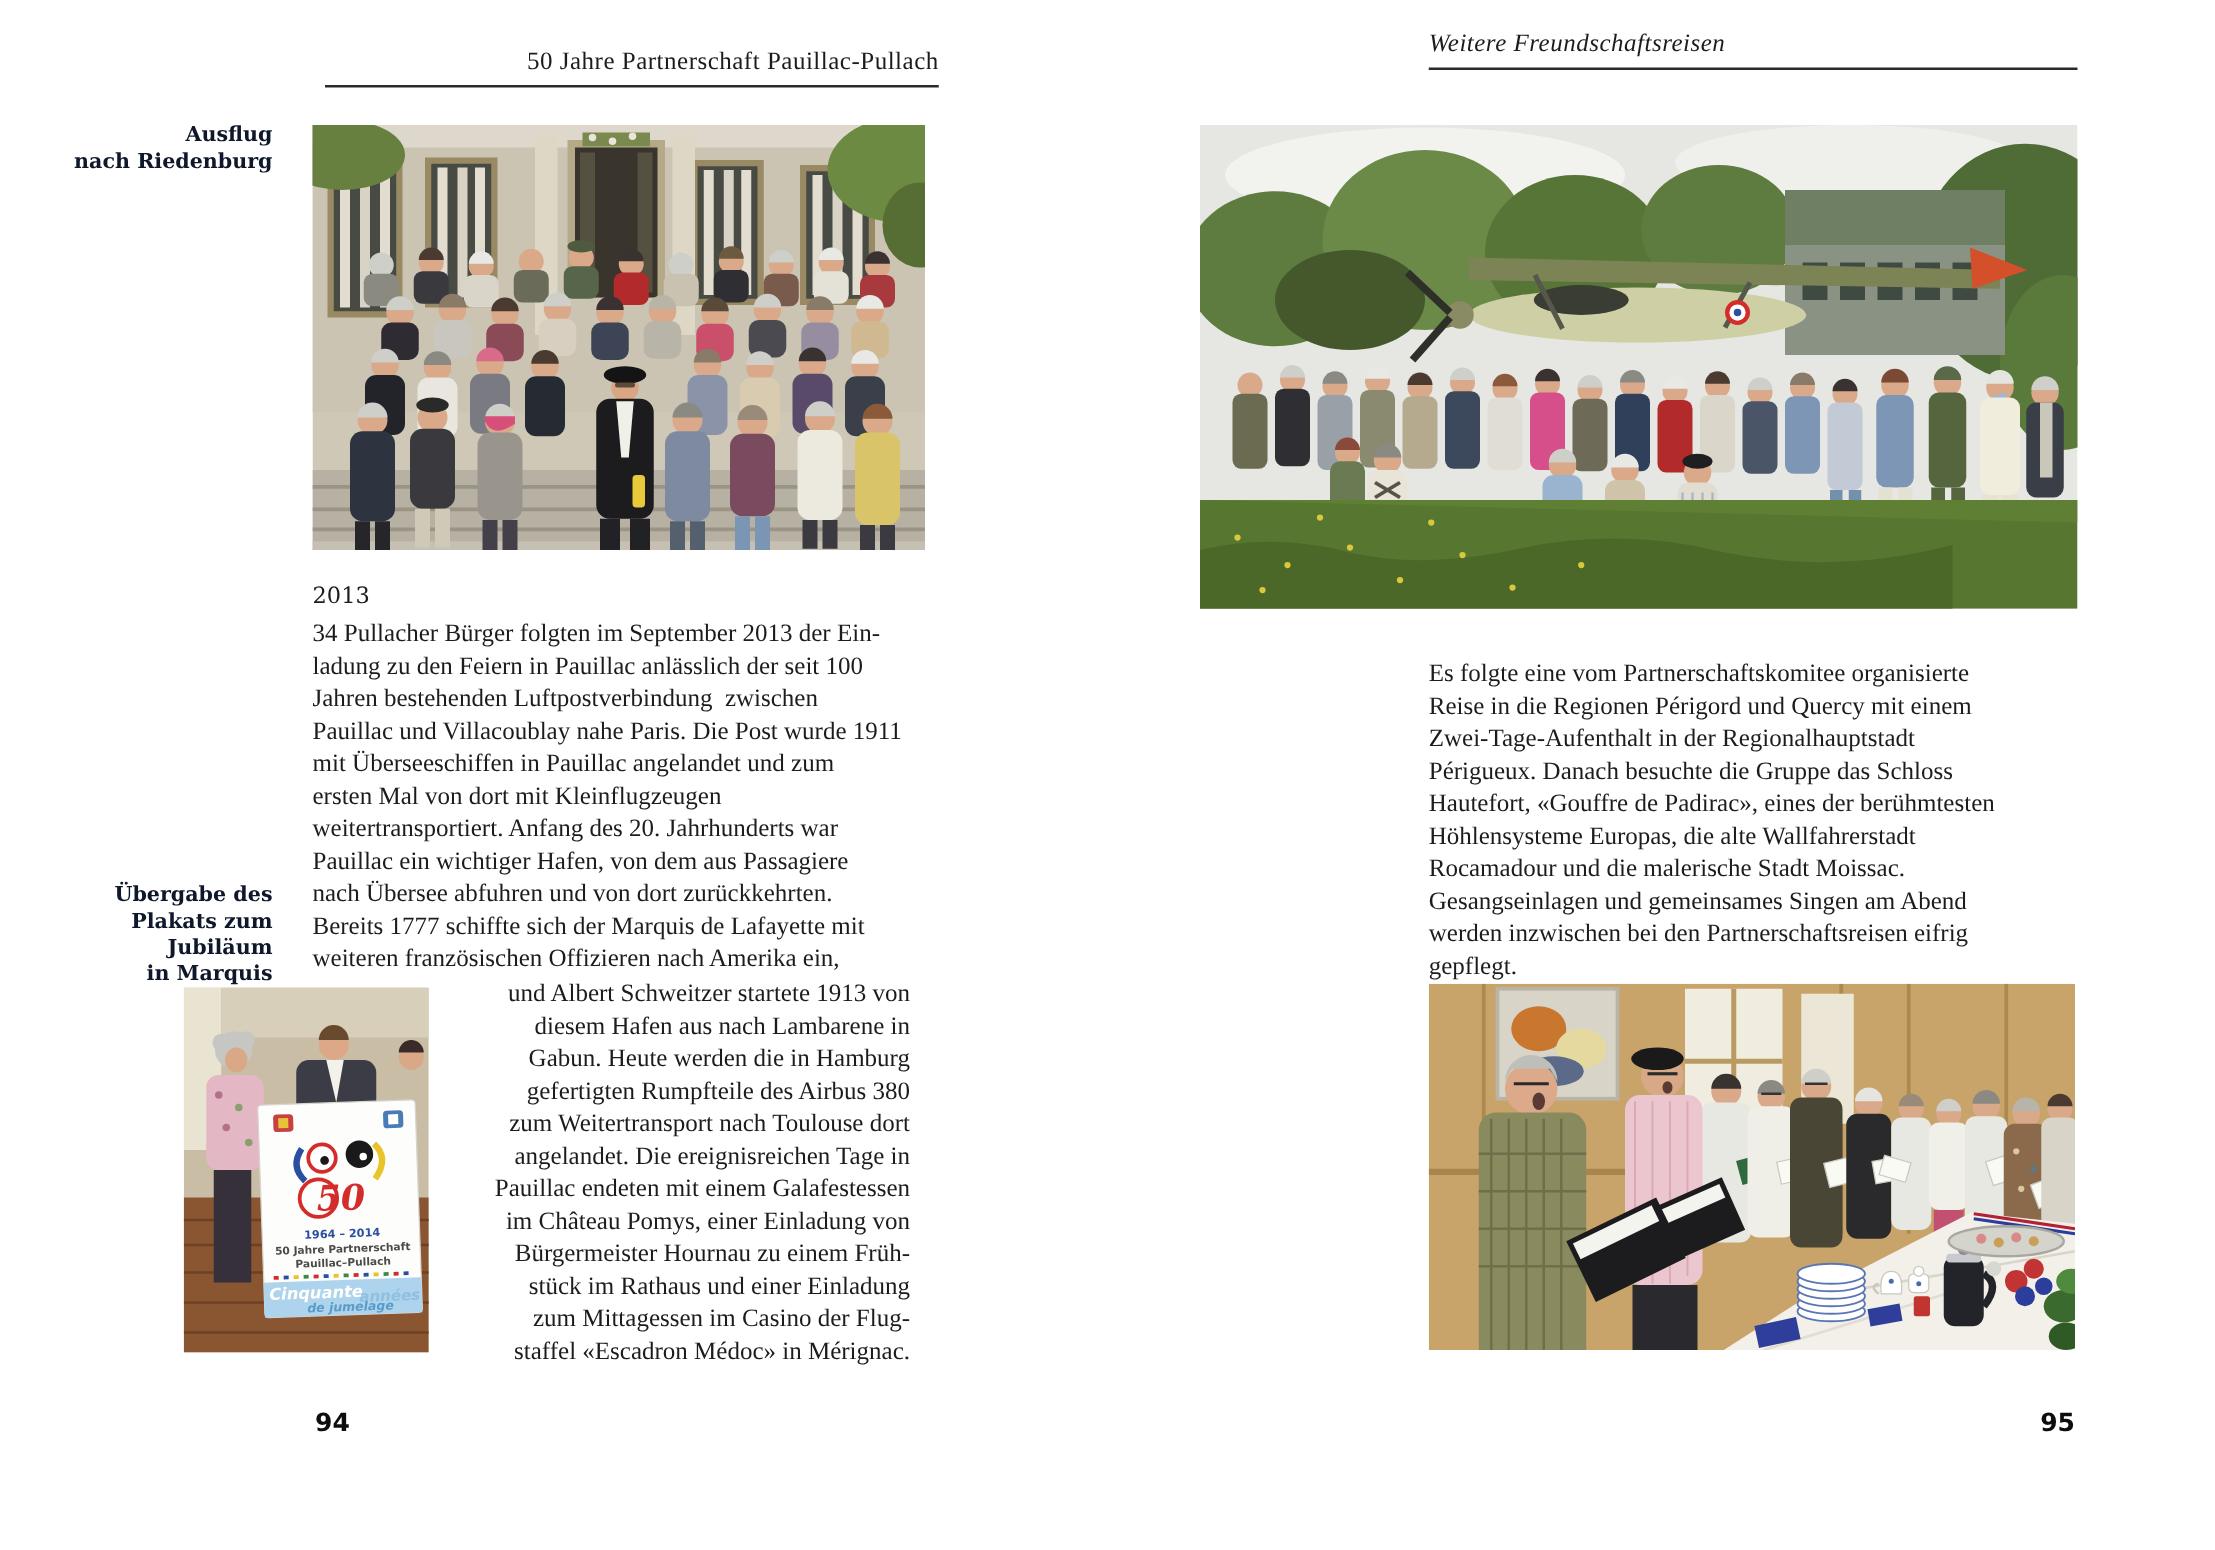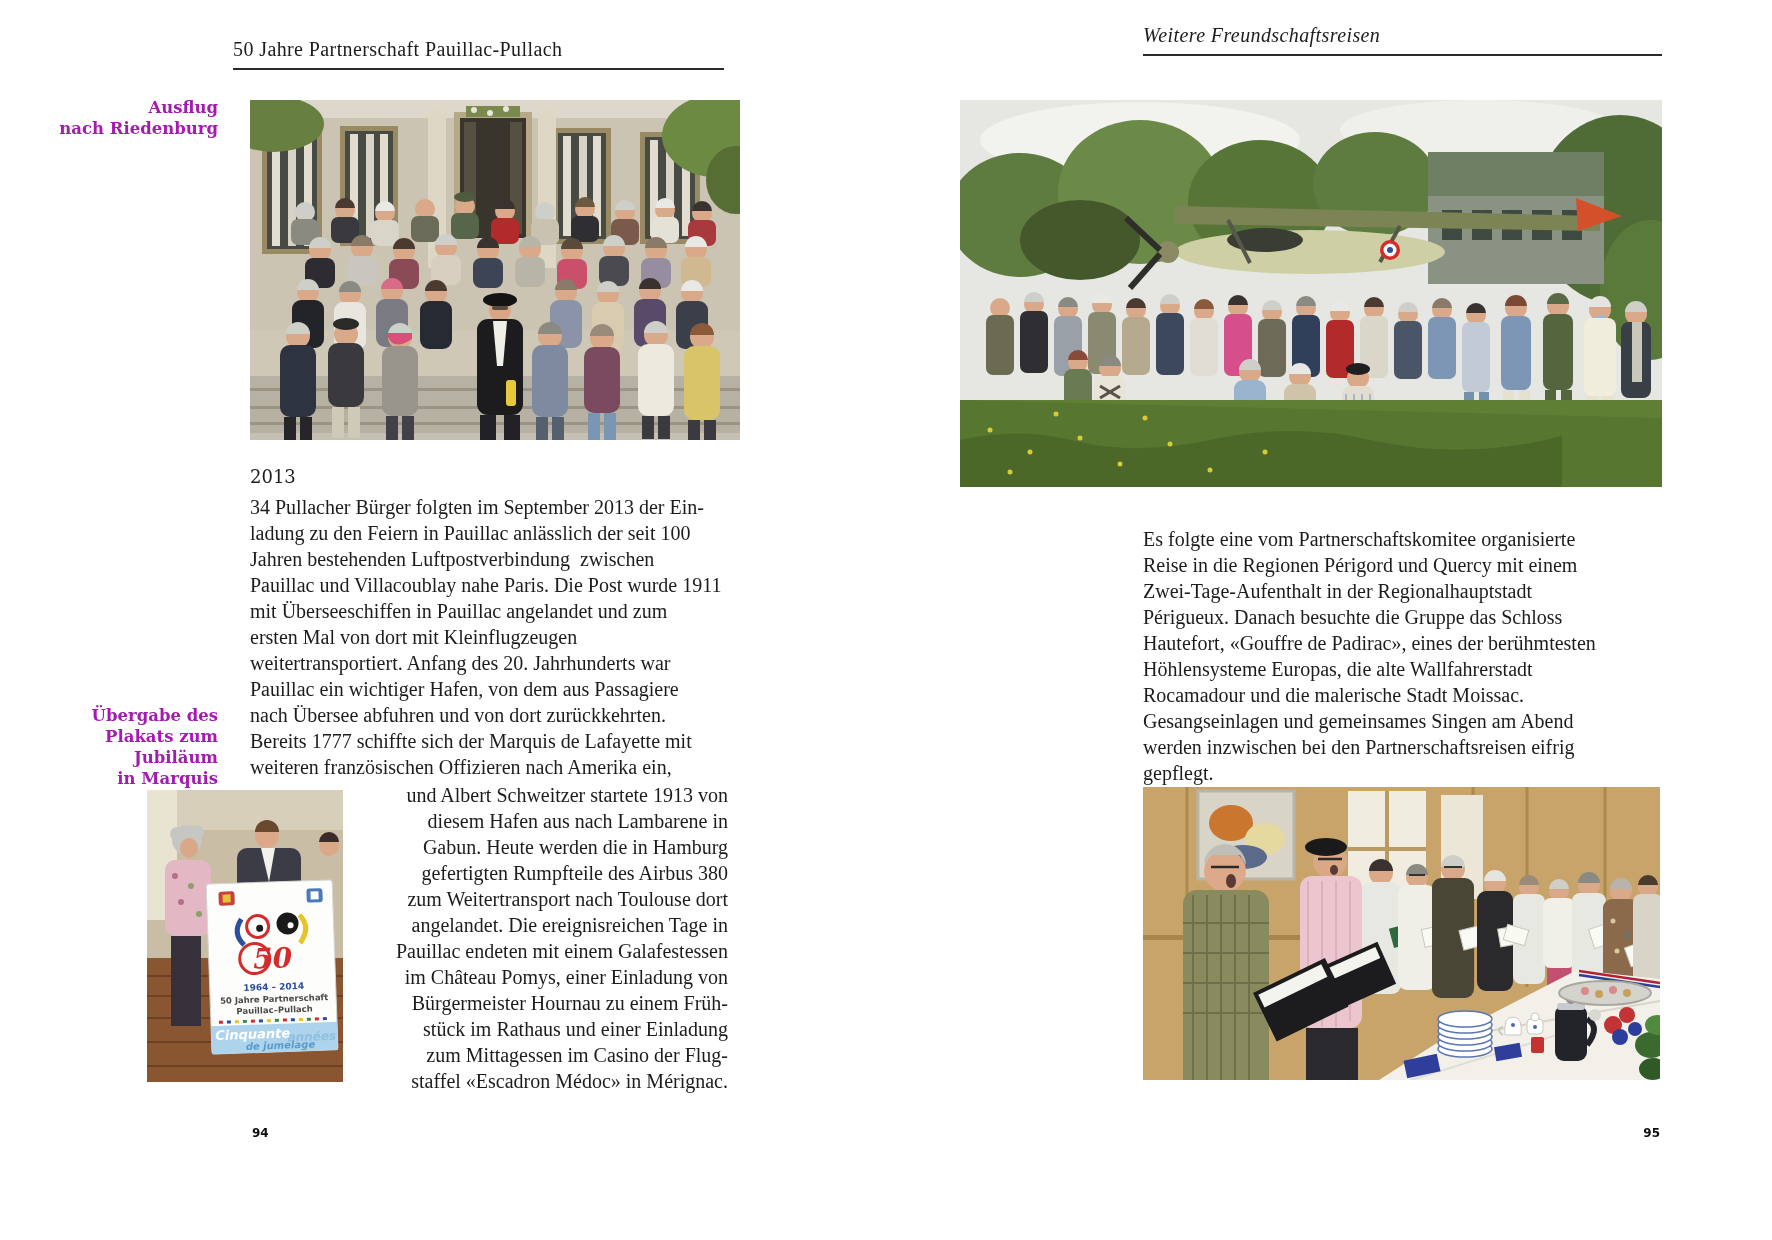--- a/index.html
+++ b/index.html
@@ -1,31 +1,31 @@
 <!DOCTYPE html>
 <html><head>
 <meta charset="utf-8">
 <style>
   html,body{margin:0;padding:0;background:#ffffff;}
   body{width:1772px;height:1240px;position:relative;font-family:"Liberation Serif",serif;color:#1c1c1c;}
   .abs{position:absolute;}
   .runhead{font-size:20px;letter-spacing:.4px;padding-bottom:7px;border-bottom:2px solid #2a2a2a;}
-  #runhead-left{left:233px;top:38px;width:491px;}
+  #runhead-left{left:260px;top:38px;width:491px;text-align:right;}
   #runhead-right{left:1143px;top:24px;width:519px;font-style:italic;}
-  .margin-note{font-family:"DejaVu Serif",serif;font-weight:bold;font-size:16.5px;line-height:21px;text-align:right;color:#a21caf;}
+  .margin-note{font-family:"DejaVu Serif",serif;font-weight:bold;font-size:16.5px;line-height:21px;text-align:right;color:#0f172a;}
   #note-riedenburg{left:20px;top:97px;width:198px;}
   #note-plakat{left:20px;top:705px;width:198px;}
   .year-label{font-family:"DejaVu Serif",serif;font-weight:normal;font-size:18px;}
   #year-2013{left:250px;top:466px;}
   .bodytext{font-size:20px;line-height:26px;}
   .bodytext div{white-space:pre;height:26px;}
   #body-left-full{left:250px;top:494px;width:478px;}
   #body-left-wrapped{left:388px;top:782px;width:340px;text-align:right;}
   #body-right{left:1143px;top:526px;width:519px;}
-  .folio{font-family:"DejaVu Sans",sans-serif;font-weight:bold;font-size:12px;color:#0d0d0d;}
+  .folio{font-family:"DejaVu Sans",sans-serif;font-weight:bold;font-size:20px;color:#0d0d0d;}
   #folio-left{left:252px;top:1126px;}
   #folio-right{left:1143px;top:1126px;width:517px;text-align:right;}
   .photo{display:block;}
   #photo-riedenburg{left:250px;top:100px;}
   #photo-airfield{left:960px;top:100px;}
   #photo-poster{left:147px;top:790px;}
   #photo-singing{left:1143px;top:787px;}
 </style>
 </head>
 <body>

